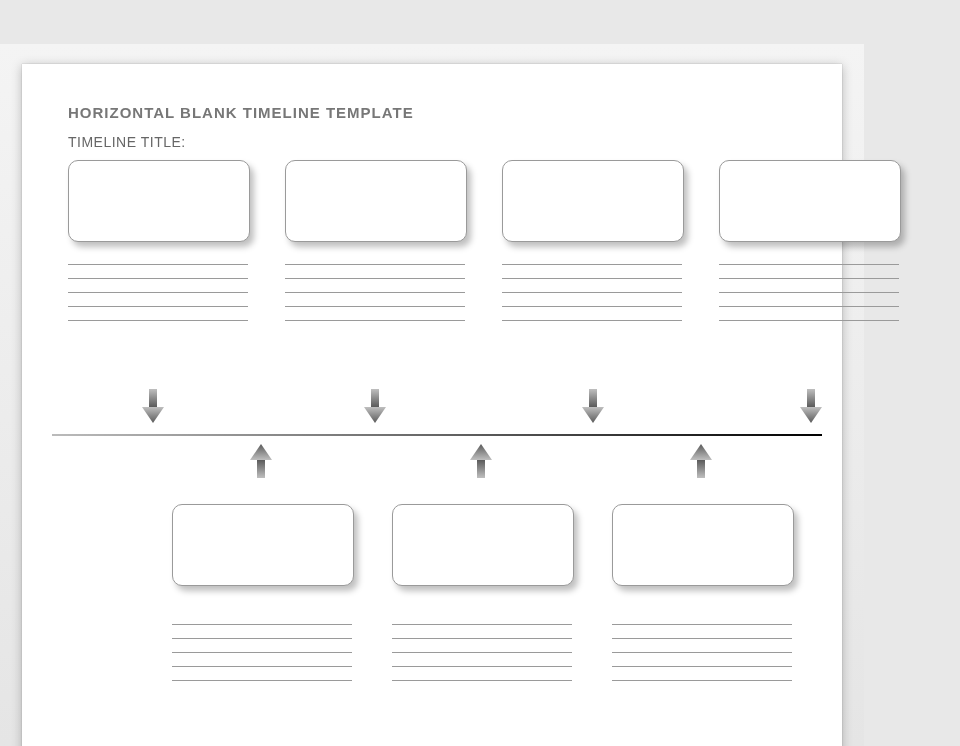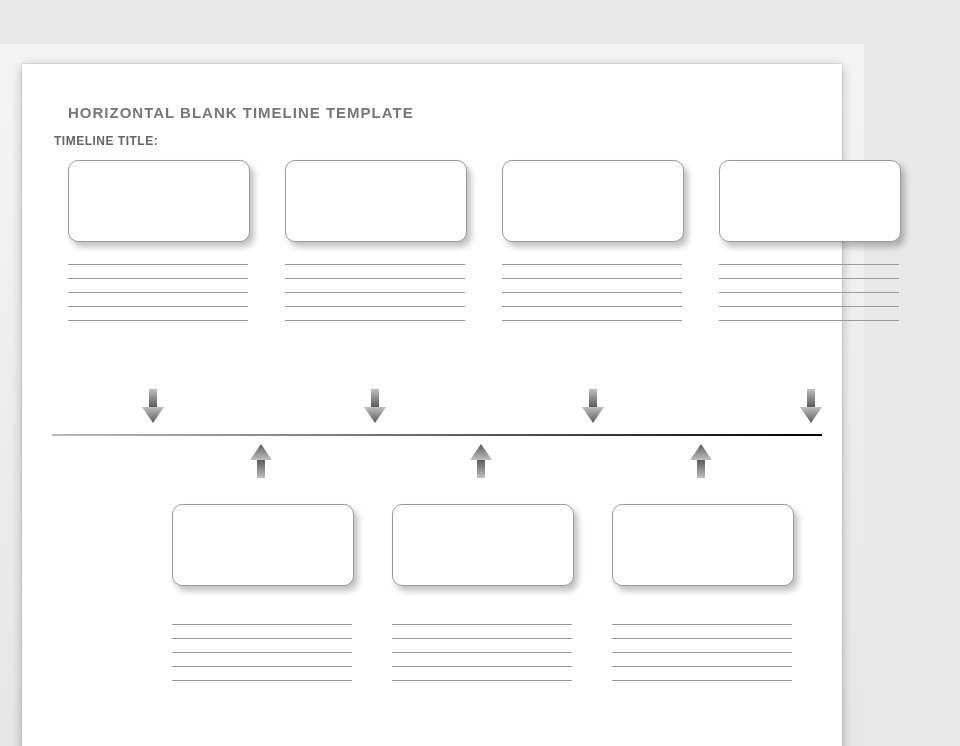--- a/index.html
+++ b/index.html
@@ -17,22 +17,22 @@
     box-shadow:0 2px 10px rgba(0,0,0,.25),0 0 1px rgba(0,0,0,.3);
     position:relative;
     box-sizing:border-box;
   }
   .title{
     position:absolute;top:40px;left:46px;
     font-size:15px;letter-spacing:1px;font-weight:700;
     color:#777;
   }
   .subtitle{
-    position:absolute;top:70px;left:32px;
-    font-size:12px;letter-spacing:.5px;font-weight:700;
+    position:absolute;top:70px;left:46px;
+    font-size:14px;letter-spacing:.5px;font-weight:400;
     color:#666;
   }
   
   .tbox{
     position:absolute;width:180px;height:80px;
     border:1.5px solid #9a9a9a;border-radius:10px;
     background:#fff;
     box-shadow:4px 5px 6px rgba(0,0,0,.25);
   }
   .lines{position:absolute;width:180px;}

